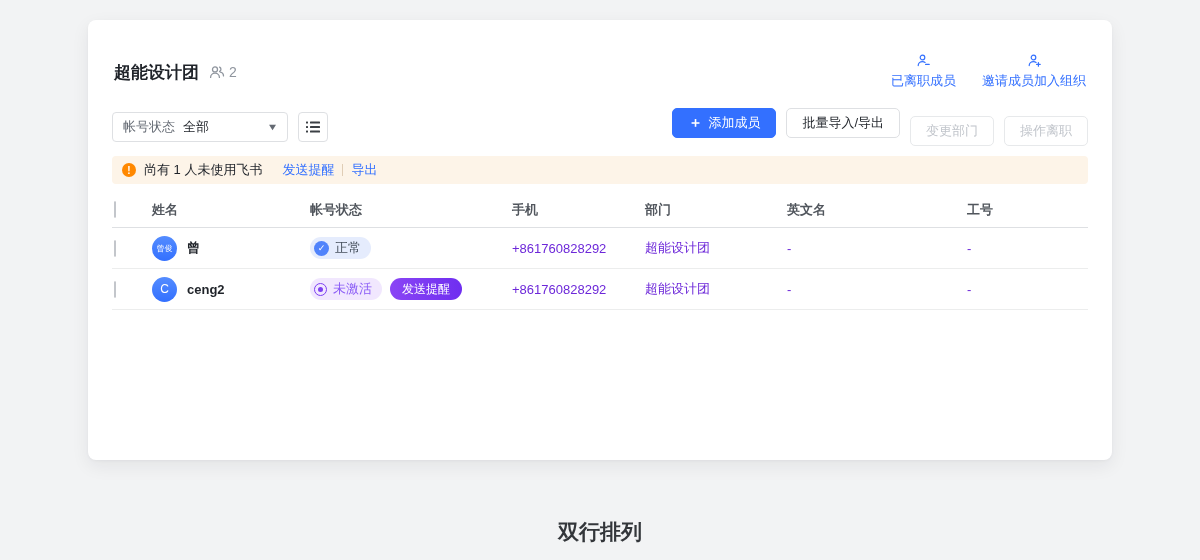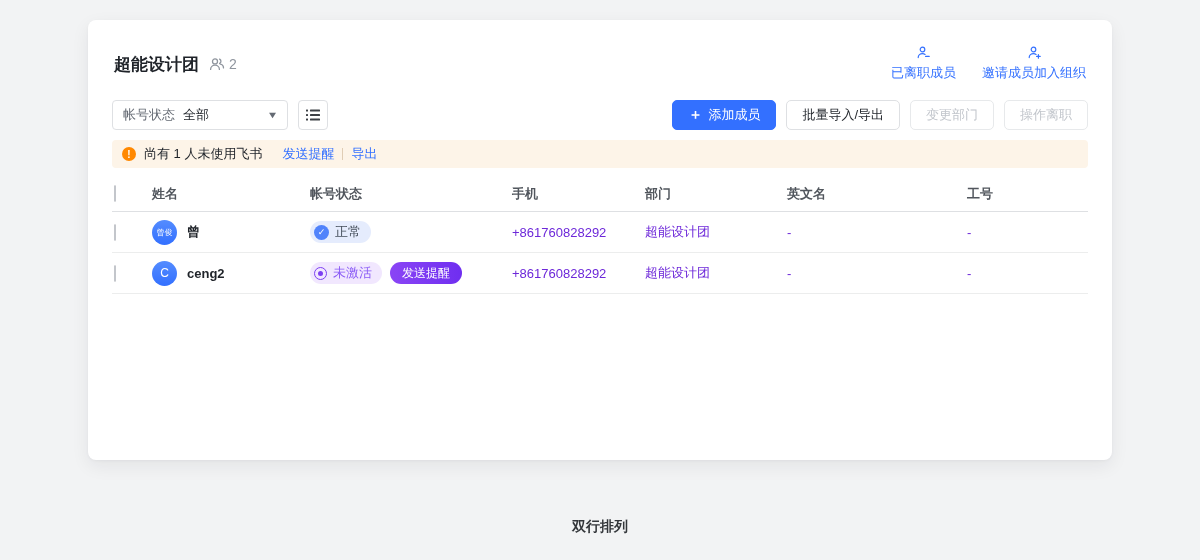--- a/index.html
+++ b/index.html
@@ -9,21 +9,21 @@
     font-family:"Liberation Sans","DejaVu Sans",sans-serif;
     color:#1f2329;
     -webkit-font-smoothing:antialiased;
   }
   .card {
     width:1024px; height:440px;
     margin:20px auto 0;
     background:#ffffff;
     border-radius:8px;
     box-shadow:0 6px 18px rgba(31,35,41,0.07), 0 1px 3px rgba(31,35,41,0.04);
-    padding:26px 24px 0;
+    padding:34px 24px 0;
     position:relative;
   }
   
   .hdr { display:flex; align-items:center; padding:0 2px; }
   .title { font-size:17px; font-weight:bold; color:#1f2329; }
   .count-wrap { display:flex; align-items:center; gap:4px; margin-left:10px; color:#8f959e; font-size:14px; }
   .hdr-links { margin-left:auto; display:flex; align-items:center; gap:26px; }
   .hdr-link { display:flex; align-items:center; gap:5px; color:#3370ff; font-size:13px; cursor:pointer;flex-direction:column; }
   .hdr-link svg { display:block; }
   
@@ -45,21 +45,21 @@
   }
   .btn-group { margin-left:auto; display:flex; gap:10px; }
   .btn {
     height:30px; border-radius:5px; font-size:13px;
     display:flex; align-items:center; justify-content:center;
     padding:0 15px; cursor:pointer; background:#fff;
     border:1px solid #dee0e3; color:#1f2329;
   }
   .btn.primary { background:#3370ff; border-color:#3370ff; color:#fff; }
   .btn.primary .plus { font-size:14px; margin-right:6px; font-weight:bold; }
-  .btn.disabled { border-color:#e7e9eb; color:#c1c5cb; cursor:default; }
+  .btn.disabled { border-color:#e7e9eb; color:#c1c5cb; cursor:default;margin-top:8px; }
   
   .banner {
     margin-top:10px; height:28px; border-radius:4px;
     background:#fdf4e8; display:flex; align-items:center;
     padding:0 10px; font-size:13px;
   }
   .warn-dot {
     width:14px; height:14px; border-radius:50%;
     background:#ff8800; color:#fff; font-size:10px; font-weight:bold;
     display:flex; align-items:center; justify-content:center; margin-right:8px;
@@ -105,21 +105,21 @@
   .badge.inactive .badge-ic i { width:5px; height:5px; border-radius:50%; background:#7d3ff2; display:block; }
   .pill-btn {
     background:linear-gradient(90deg,#8a45f5,#6f2ef0);
     color:#fff; font-size:12px; height:22px; padding:0 12px;
     border-radius:999px; display:inline-flex; align-items:center; cursor:pointer; border:none;
   }
   .cell { color:#6d28d9; }
   
   .caption {
     text-align:center; margin-top:58px;
-    font-size:14px; font-weight:bold; color:#33363a;
+    font-size:21px; font-weight:bold; color:#33363a;
   }
 </style>
 </head>
 <body>
 
 <div class="card">
 
   <div class="hdr">
     <div class="title">超能设计团</div>
     <div class="count-wrap">

